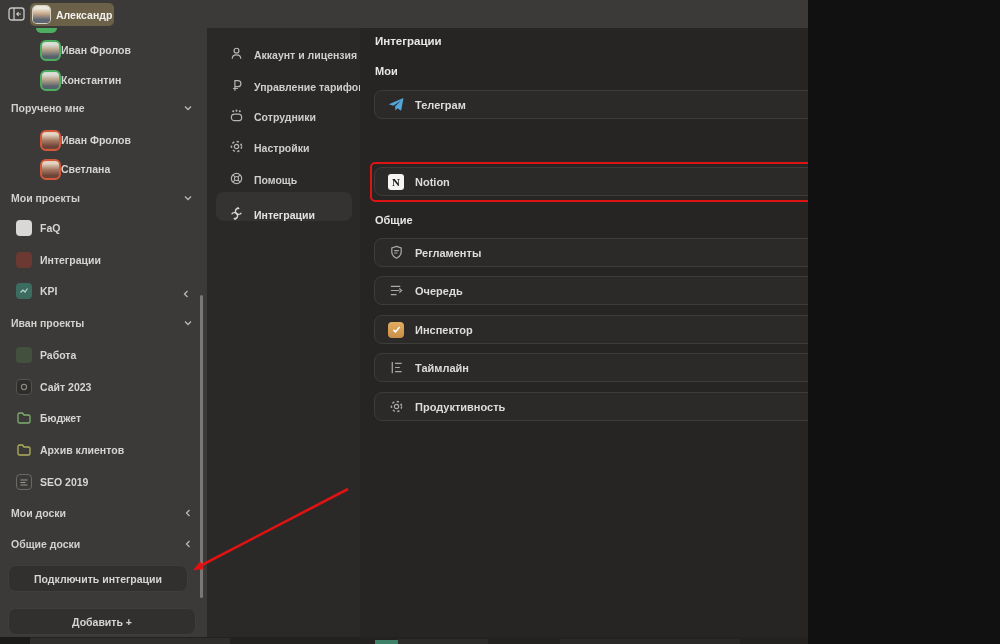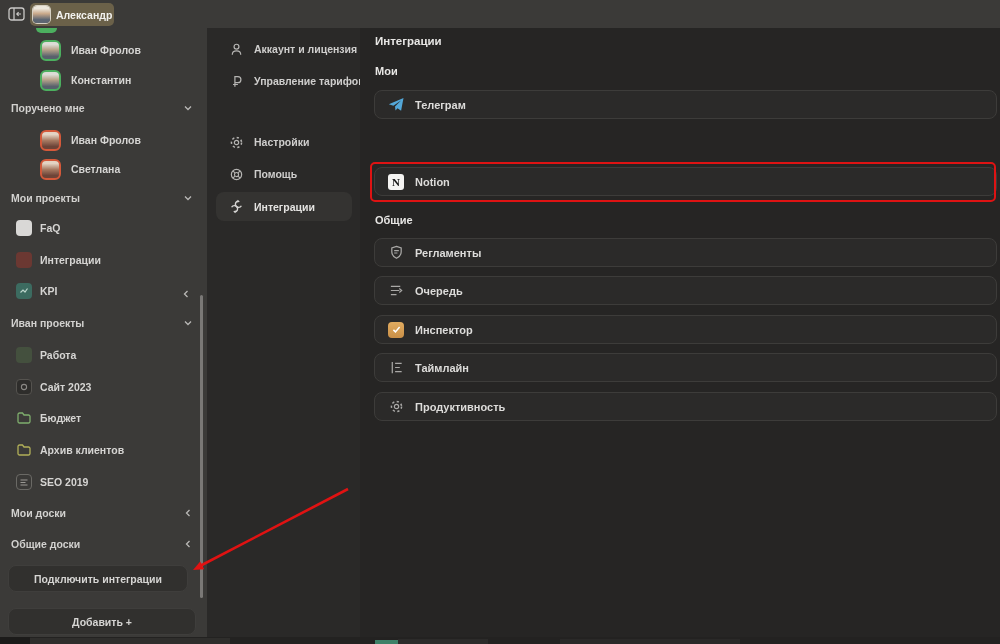--- a/index.html
+++ b/index.html
@@ -1,49 +1,49 @@
 <!DOCTYPE html>
 <html><head>
 <meta charset="utf-8">
 <style>
   html,body{margin:0;padding:0;background:#111;}
-  #screen{position:relative;width:1000px;height:644px;background:#262524;
+  #screen{position:relative;width:808px;height:644px;background:#262524;
     font-family:"Liberation Sans",sans-serif;overflow:hidden;}
   
   .topbar{position:absolute;left:0;top:0;width:1000px;height:28px;background:#3b3a38;}
   .sidebar{position:absolute;left:0;top:0;width:207px;height:644px;background:#3b3a38;}
   .menu{position:absolute;left:207px;top:28px;width:153px;height:616px;background:#2a2928;}
   .main{position:absolute;left:360px;top:28px;width:640px;height:609px;background:#262524;}
   
   .collapse-btn{position:absolute;left:8px;top:6px;width:17px;height:16px;}
   .user-pill{position:absolute;left:30px;top:3px;width:84px;height:23px;border-radius:5px;
     background:#6b6149;display:flex;align-items:center;gap:6px;padding-left:3px;box-sizing:border-box;}
   .pill-avatar{width:17px;height:17px;border-radius:4px;flex:0 0 auto;
     background:linear-gradient(180deg,#ece7dc 15%,#caa98a 45%,#5d6672 80%);
     box-shadow:0 0 0 1px #d6d0c2;}
   .pill-name{font-size:10.5px;font-weight:700;color:#f2f1ee;}
   
-  .s-user{position:absolute;left:40px;display:flex;gap:10px;align-items:center;height:22px;}
+  .s-user{position:absolute;left:40px;display:flex;align-items:center;height:22px;}
   .avatar{width:21px;height:21px;border-radius:6px;box-sizing:border-box;
     background:linear-gradient(180deg,#dcdcd6 15%,#b9a58c 45%,#58616c 85%);}
   .ring-green{border:2px solid #4caf5f;}
   .ring-orange{border:2px solid #d4593a;background:linear-gradient(180deg,#e3d3c3 15%,#a77a62 50%,#6d4438 85%);}
   .s-name{font-size:10.5px;font-weight:600;color:#d6d5d3;white-space:nowrap;}
   .s-head{position:absolute;left:11px;width:182px;display:flex;justify-content:space-between;align-items:center;height:14px;}
   .s-head .hl{font-size:10.5px;font-weight:700;color:#d2d1cf;}
   .s-proj{position:absolute;left:16px;display:flex;gap:8px;align-items:center;height:18px;}
   .pi{width:16px;height:16px;border-radius:4px;box-sizing:border-box;flex:0 0 auto;
     display:flex;align-items:center;justify-content:center;}
   .side-btn{position:absolute;left:8px;height:27px;background:#31302e;border:1px solid #3f3e3c;
     border-radius:8px;color:#d6d5d3;font-size:10.5px;font-weight:600;
     display:flex;align-items:center;justify-content:center;box-sizing:border-box;cursor:pointer;}
   .partial-avatar{position:absolute;left:36px;top:28px;width:21px;height:5px;background:#4caf5f;border-radius:0 0 6px 6px;}
   .scroll-thumb{position:absolute;left:200px;top:295px;width:3px;height:303px;background:#7a7876;border-radius:2px;}
   
-  .m-item{position:absolute;left:9px;width:136px;height:24px;display:flex;align-items:center;gap:10px;
+  .m-item{position:absolute;left:9px;width:136px;height:24px;display:flex;align-items:flex-end;gap:10px;
     padding-left:12px;border-radius:8px;box-sizing:border-box;cursor:pointer;}
   .m-item .ml{font-size:10.5px;font-weight:600;color:#cfcecd;white-space:nowrap;}
   .m-item.sel{background:#343331;height:29px;}
   .m-ico{width:16px;height:16px;display:flex;align-items:center;justify-content:center;flex:0 0 auto;}
   
   .m-title{position:absolute;left:15px;font-size:11.5px;font-weight:700;color:#e8e7e5;}
   .sec-label{position:absolute;left:15px;font-size:11px;font-weight:700;color:#e8e7e5;}
   .row-main{position:absolute;left:14px;width:623px;height:29px;background:#2b2a29;border:1px solid #3d3c3a;
     border-radius:8px;display:flex;align-items:center;gap:11px;padding:0 13px;box-sizing:border-box;cursor:pointer;}
   .row-label{font-size:11px;font-weight:700;color:#dddcda;}
@@ -206,20 +206,31 @@
       <span class="ml">Аккаунт и лицензия</span>
     </div>
     <div class="m-item" style="top:41px">
       <span class="m-ico">
           <svg width="15" height="15" viewBox="0 0 16 16">
             <path d="M6.3 13.5 V2.8 h3.2 a3.2 3.2 0 0 1 0 6.4 h-3.2 M4.3 11.2 h5.2" fill="none" stroke="#b5b4b2" stroke-width="1.3"></path>
           </svg>
         </span>
       <span class="ml">Управление тарифом</span>
     </div>
+    <div class="m-item" style="top:71px">
+      <span class="m-ico">
+          <svg width="15" height="15" viewBox="0 0 16 16">
+            <circle cx="4.5" cy="3.5" r="1.1" fill="#b5b4b2"></circle>
+            <circle cx="8" cy="2.8" r="1.1" fill="#b5b4b2"></circle>
+            <circle cx="11.5" cy="3.5" r="1.1" fill="#b5b4b2"></circle>
+            <rect x="2.5" y="6.5" width="11" height="7" rx="3.5" fill="none" stroke="#b5b4b2" stroke-width="1.3"></rect>
+          </svg>
+        </span>
+      <span class="ml">Сотрудники</span>
+    </div>
     <div class="m-item" style="top:102px">
       <span class="m-ico">
           <svg width="15" height="15" viewBox="0 0 16 16">
             <circle cx="8" cy="8" r="5.4" fill="none" stroke="#b5b4b2" stroke-width="1.6" stroke-dasharray="2.4 2.6"></circle>
             <circle cx="8" cy="8" r="2.3" fill="none" stroke="#b5b4b2" stroke-width="1.3"></circle>
           </svg>
         </span>
       <span class="ml">Настройки</span>
     </div>
     <div class="m-item" style="top:134px">

